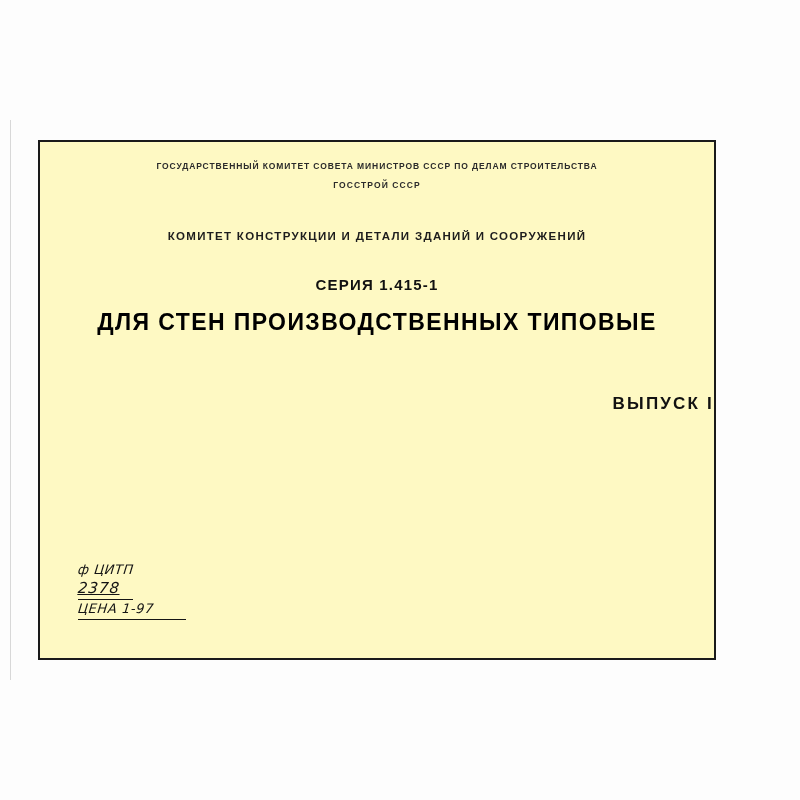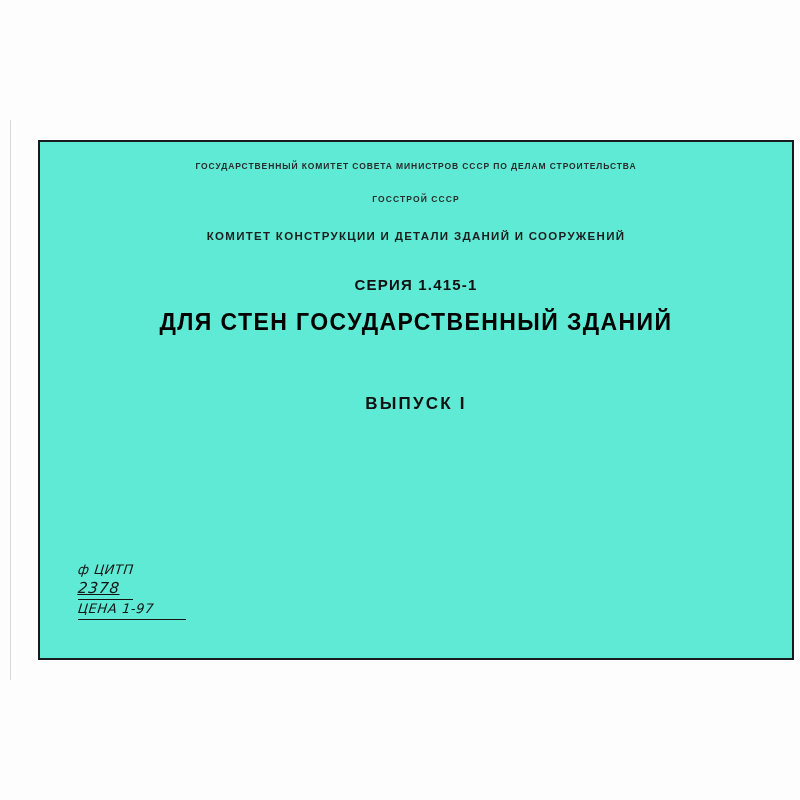--- a/index.html
+++ b/index.html
@@ -24,25 +24,25 @@
     width: 800px;
     height: 800px;
     background: #fdfdfd;
   }
 
   
   #title-frame {
     position: absolute;
     left: 38px;
     top: 140px;
-    width: 756px;
+    width: 678px;
     height: 520px;
     border: 2px solid #1a1a1a;
     box-sizing: border-box;
-    background: #5eead4;
+    background: #fef9c3;
   }
 
   
   #scan-edge {
     position: absolute;
     left: 10px;
     top: 120px;
     width: 1px;
     height: 560px;
     background: #d8d8d8;
@@ -61,21 +61,21 @@
     font-size: 8.5px;
     letter-spacing: 0.9px;
     font-weight: 600;
     color: #2b2b2b;
   }
   #org-line-2 {
     font-size: 8.5px;
     letter-spacing: 1.1px;
     font-weight: 600;
     color: #2b2b2b;
-    margin-top: 19px;
+    margin-top: 5px;
   }
 
   #subtitle-line {
     position: absolute;
     left: 0;
     right: 0;
     top: 88px;
     font-size: 11.5px;
     letter-spacing: 1.3px;
     font-weight: 600;
@@ -107,20 +107,21 @@
 
   #issue-line {
     position: absolute;
     left: 0;
     right: 0;
     top: 252px;
     font-size: 17px;
     font-weight: 700;
     letter-spacing: 2.2px;
     color: #111111;
+    text-align: right;
   }
 
   #issue-desc {
     position: absolute;
     left: 0;
     right: 0;
     top: 287px;
     font-size: 11.5px;
     font-weight: 600;
     letter-spacing: 1.2px;
@@ -191,21 +192,21 @@
     <div id="org-block" class="center">
       <div id="org-line-1">ГОСУДАРСТВЕННЫЙ КОМИТЕТ  СОВЕТА МИНИСТРОВ СССР  ПО ДЕЛАМ СТРОИТЕЛЬСТВА</div>
       <div id="org-line-2">ГОССТРОЙ СССР</div>
     </div>
 
     <div id="subtitle-line" class="center">КОМИТЕТ КОНСТРУКЦИИ И ДЕТАЛИ  ЗДАНИЙ И СООРУЖЕНИЙ</div>
 
     <div id="series-line" class="center">СЕРИЯ 1.415-1</div>
 
     <div id="main-title" class="center">
-      <div>ДЛЯ СТЕН  ГОСУДАРСТВЕННЫЙ  ЗДАНИЙ</div>
+      <div>ДЛЯ СТЕН  ПРОИЗВОДСТВЕННЫХ  ТИПОВЫЕ</div>
     </div>
 
     <div id="issue-line" class="center">ВЫПУСК I</div>
 
 
     <div id="stamp-block">
       <div id="stamp-line-1">ф ЦИТП</div>
       <div id="stamp-line-2">2378</div>
       <div id="stamp-line-3">ЦЕНА  1-97</div>
     </div>

